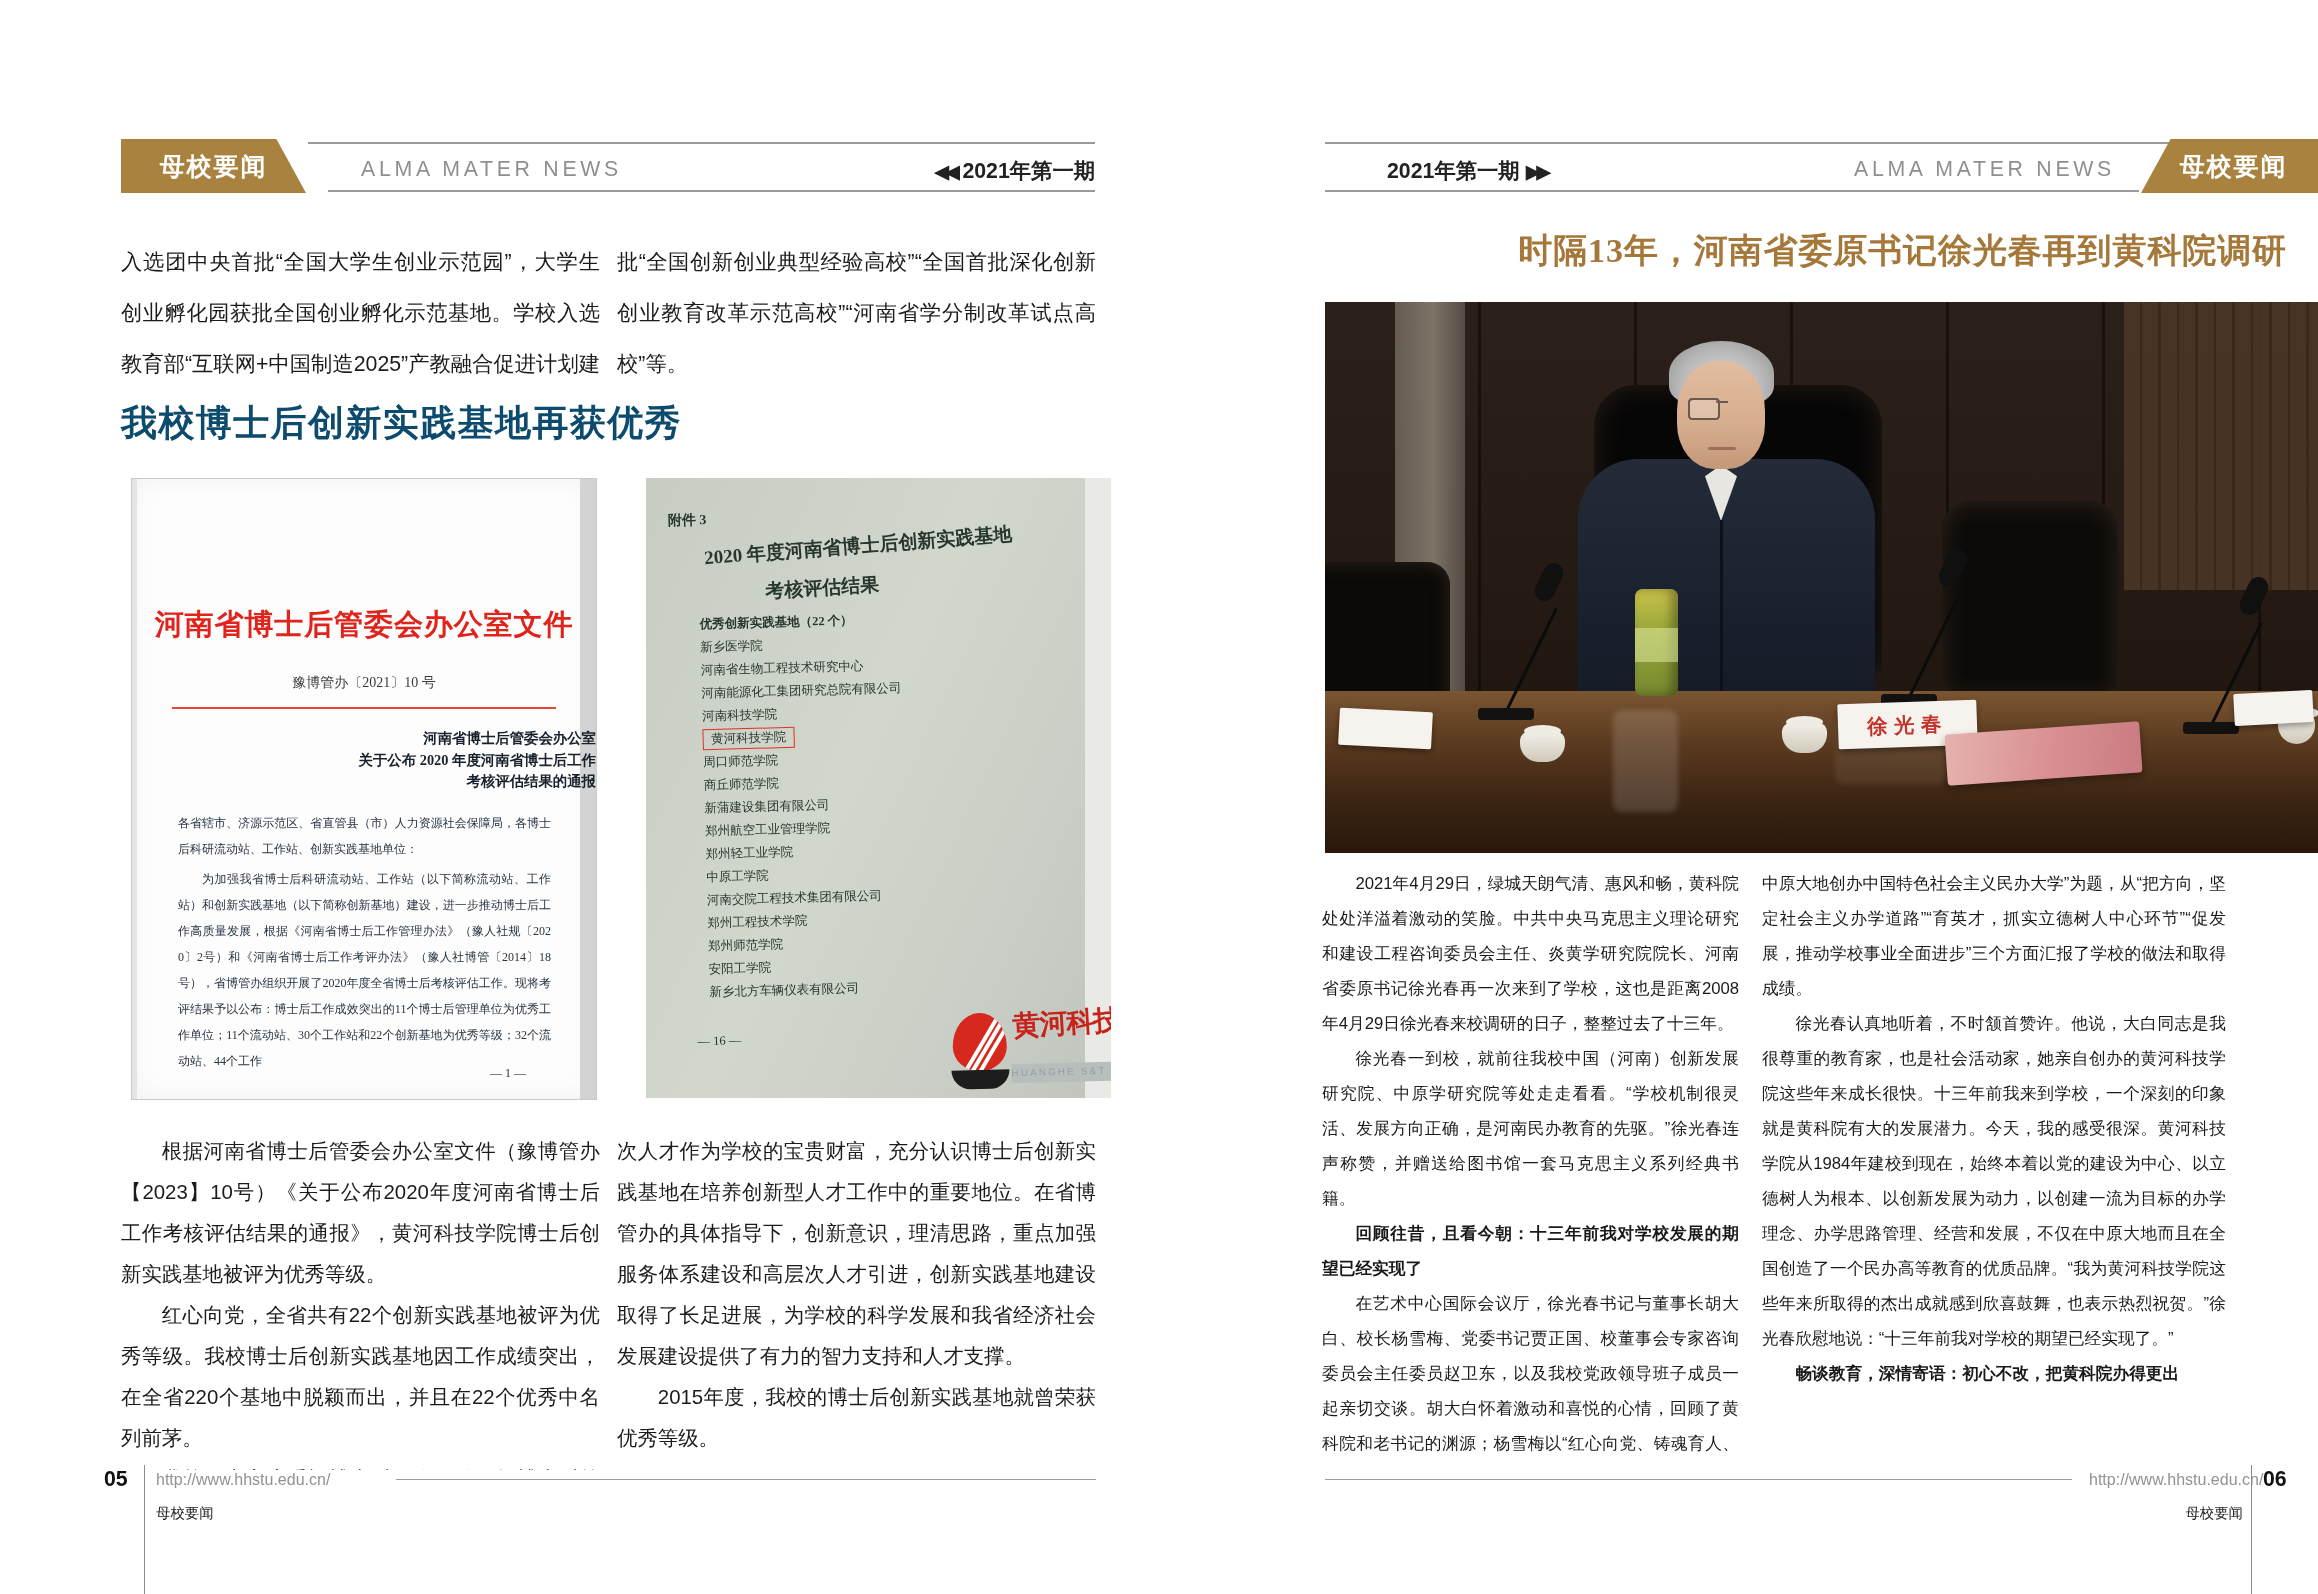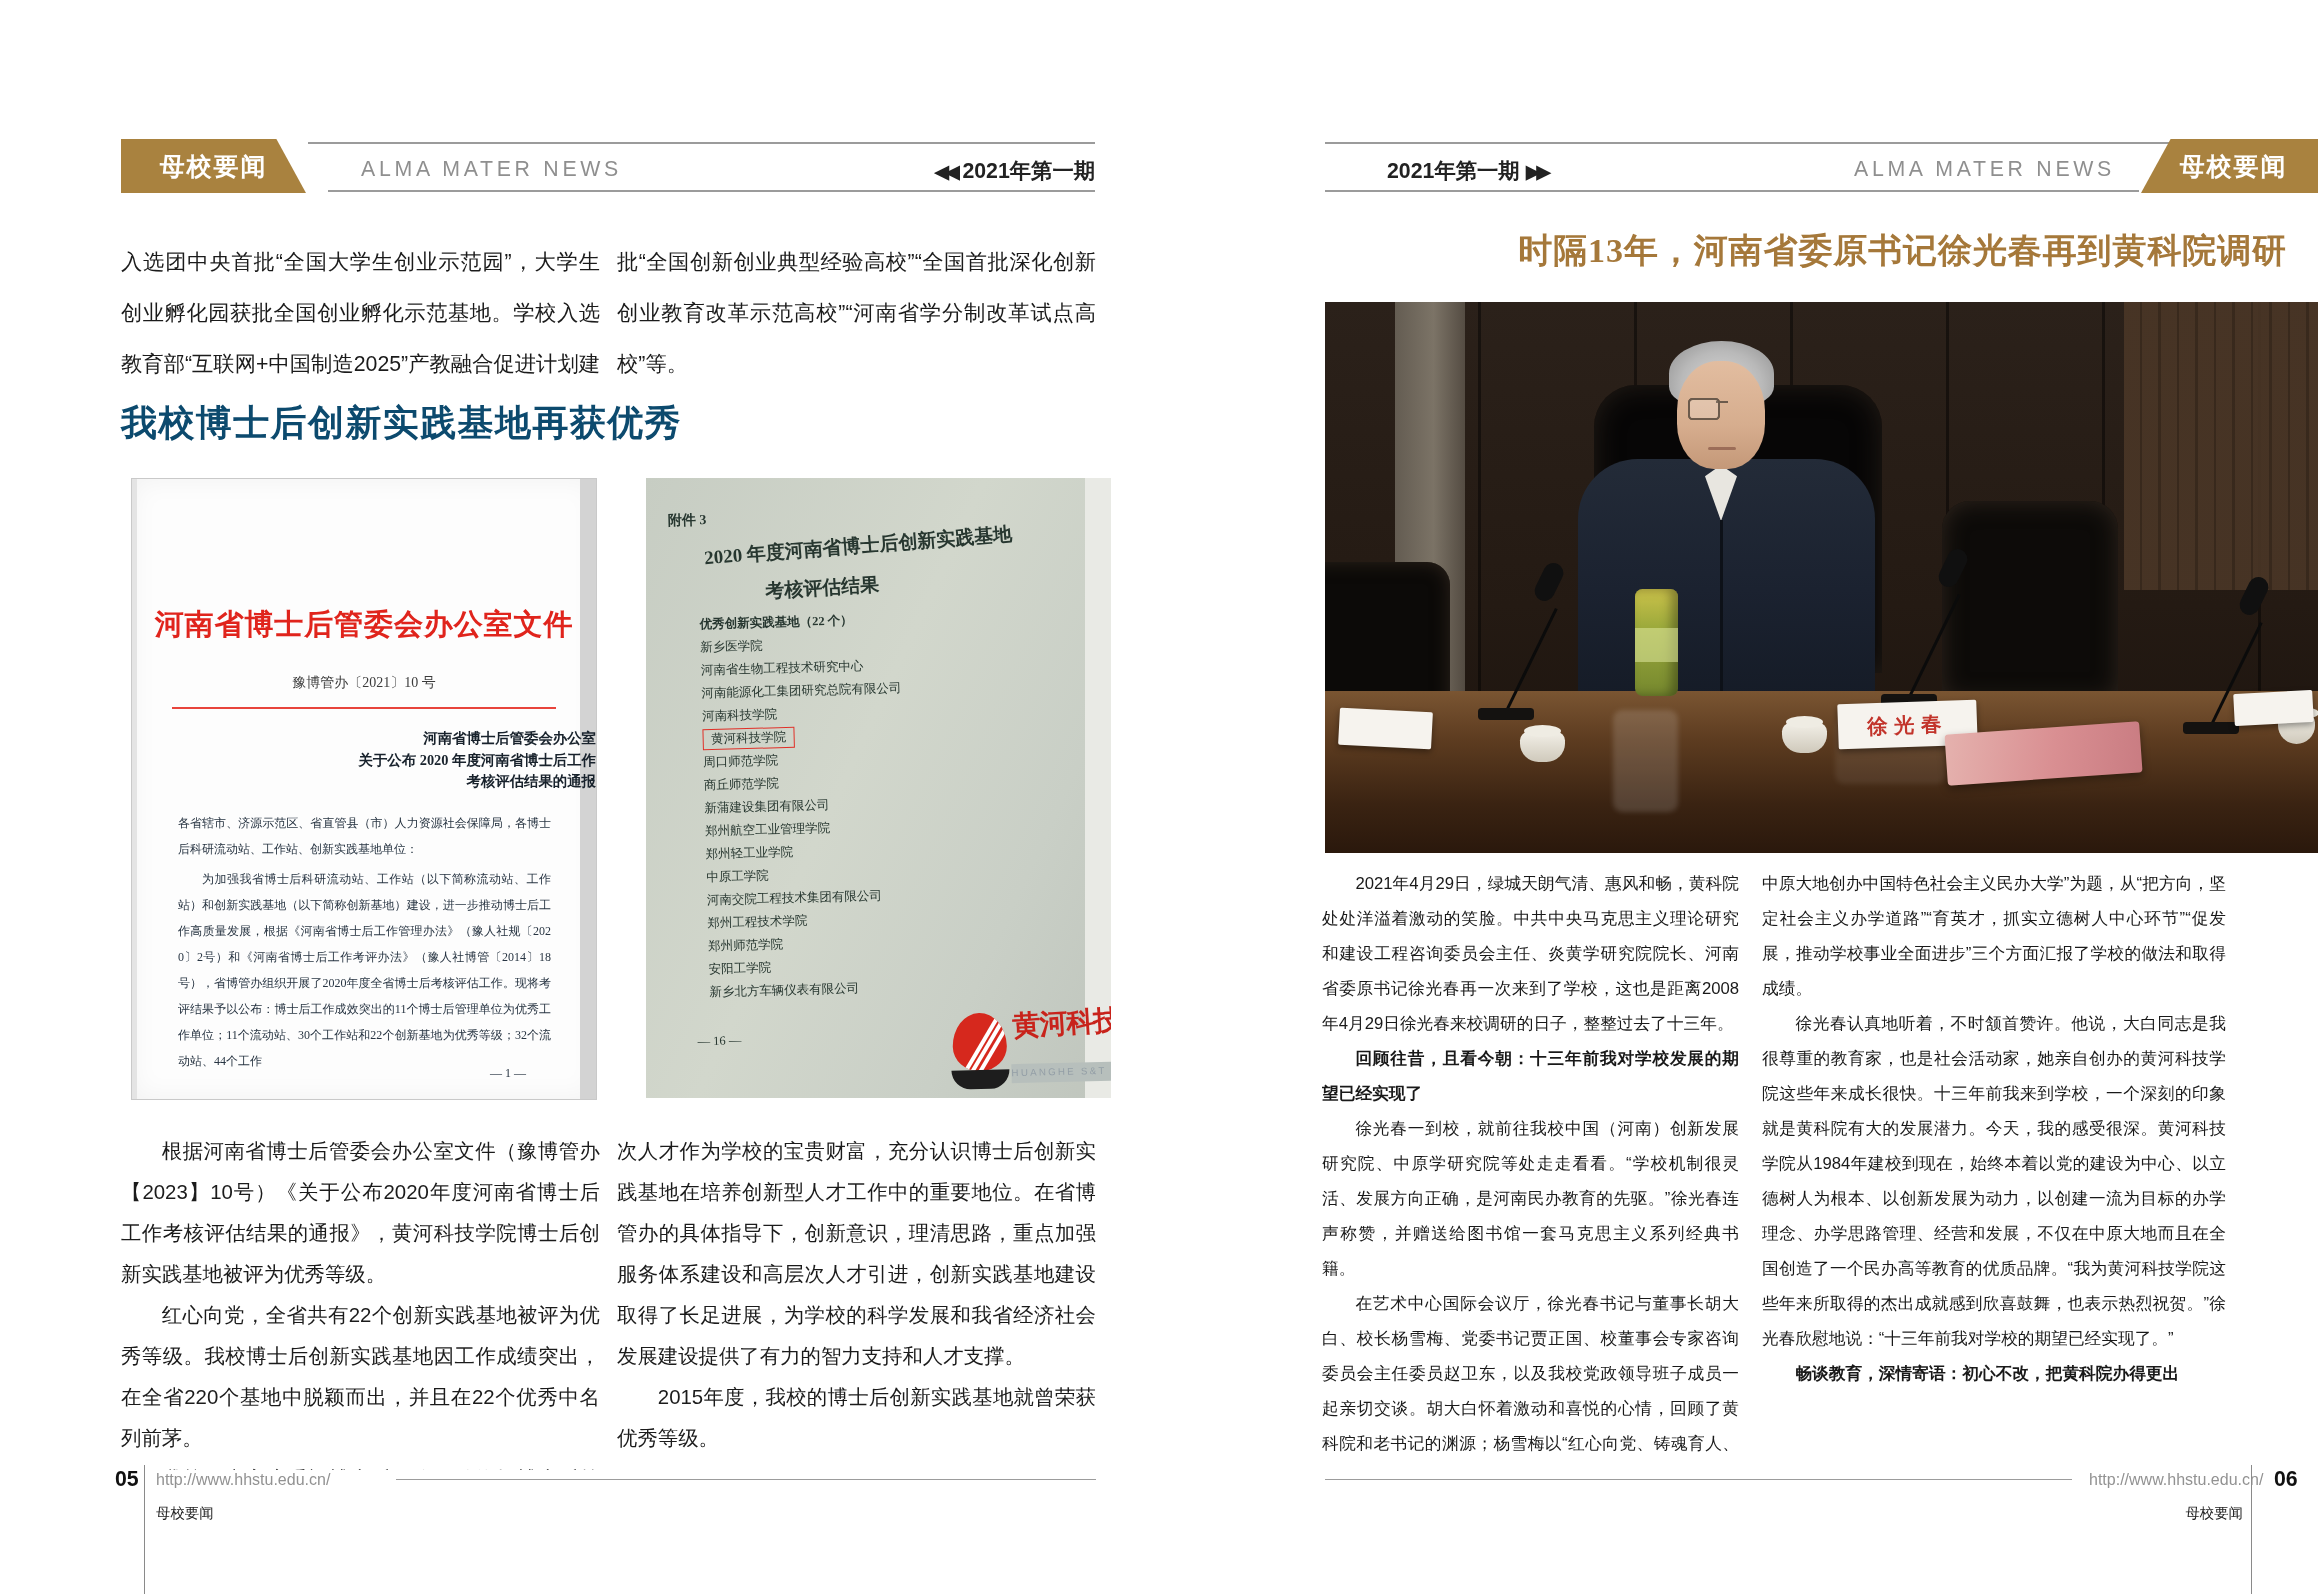--- a/index.html
+++ b/index.html
@@ -67,21 +67,21 @@
                  color:#c8231b;transform:rotate(-2deg);letter-spacing:-0.9px;line-height:30px;white-space:nowrap;}
   .doc2 .logo-en{position:absolute;left:58px;top:52px;width:123px;height:18.5px;line-height:18.5px;
                  background:#b7bfbc;color:#939ea6;font-size:9.7px;letter-spacing:2.3px;text-align:center;
                  font-family:"Liberation Sans",sans-serif;white-space:nowrap;}
 
   .body-block{position:absolute;top:1131px;width:479px;font-size:20.4px;line-height:41px;
               text-align:justify;word-break:break-all;color:#1b1b1b;}
   .body-block p{margin:0;} .ind{text-indent:2em;}
 
   
-  .pgnum{position:absolute;top:1467px;font-size:21.3px;font-weight:bold;color:#111;margin-left:11px;}
+  .pgnum{position:absolute;top:1467px;font-size:21.3px;font-weight:bold;color:#111;}
   .vline{position:absolute;top:1465px;width:1.4px;height:129px;background:#8a8a8a;}
   .furl{position:absolute;top:1471px;font-size:16px;color:#929292;}
   .fsec{position:absolute;top:1504px;font-size:14.4px;color:#222;}
   .fline{position:absolute;top:1479px;height:1.4px;background:#9c9c9c;}
 
   
   .r-title{position:absolute;left:1325px;top:228px;width:962px;text-align:right;
            font-family:"Liberation Serif",serif;font-weight:bold;font-size:34px;color:#a5783a;letter-spacing:0.9px;}
 
   .photo{position:absolute;left:1325px;top:302px;width:998px;height:551px;overflow:hidden;
@@ -281,22 +281,22 @@
     <div class="cup" style="left:457px;top:421px;"></div>
     <div class="cup" style="left:953px;top:412px;width:37px;"></div>
     <div class="card name" style="left:513px;top:400px;width:139px;height:45px;font-size:20.4px;transform:rotate(-2deg);">徐光春</div>
     <div class="card" style="left:14px;top:408px;width:93px;height:37px;transform:rotate(3deg);"></div>
     <div class="card" style="left:909px;top:390px;width:79px;height:32px;transform:rotate(-3deg);"></div>
     <div class="papers"></div>
   </div>
 
   <div class="rcol" style="left:1322px;width:417px;height:594px;overflow:hidden;">
     <p class="ind">2021年4月29日，绿城天朗气清、惠风和畅，黄科院处处洋溢着激动的笑脸。中共中央马克思主义理论研究和建设工程咨询委员会主任、炎黄学研究院院长、河南省委原书记徐光春再一次来到了学校，这也是距离2008年4月29日徐光春来校调研的日子，整整过去了十三年。</p>
+    <p class="ind">徐光春一到校，就前往我校中国（河南）创新发展研究院、中原学研究院等处走走看看。“学校机制很灵活、发展方向正确，是河南民办教育的先驱。”徐光春连声称赞，并赠送给图书馆一套马克思主义系列经典书籍。</p>
     <p class="ind bold">回顾往昔，且看今朝：十三年前我对学校发展的期望已经实现了</p>
-    <p class="ind">徐光春一到校，就前往我校中国（河南）创新发展研究院、中原学研究院等处走走看看。“学校机制很灵活、发展方向正确，是河南民办教育的先驱。”徐光春连声称赞，并赠送给图书馆一套马克思主义系列经典书籍。</p>
     <p class="ind">在艺术中心国际会议厅，徐光春书记与董事长胡大白、校长杨雪梅、党委书记贾正国、校董事会专家咨询委员会主任委员赵卫东，以及我校党政领导班子成员一起亲切交谈。胡大白怀着激动和喜悦的心情，回顾了黄科院和老书记的渊源；杨雪梅以“红心向党、铸魂育人、扎根</p>
   </div>
   <div class="rcol" style="left:1762px;width:464px;height:594px;overflow:hidden;">
     <p>中原大地创办中国特色社会主义民办大学”为题，从“把方向，坚定社会主义办学道路”“育英才，抓实立德树人中心环节”“促发展，推动学校事业全面进步”三个方面汇报了学校的做法和取得成绩。</p>
     <p class="ind">徐光春认真地听着，不时颔首赞许。他说，大白同志是我很尊重的教育家，也是社会活动家，她亲自创办的黄河科技学院这些年来成长很快。十三年前我来到学校，一个深刻的印象就是黄科院有大的发展潜力。今天，我的感受很深。黄河科技学院从1984年建校到现在，始终本着以党的建设为中心、以立德树人为根本、以创新发展为动力，以创建一流为目标的办学理念、办学思路管理、经营和发展，不仅在中原大地而且在全国创造了一个民办高等教育的优质品牌。“我为黄河科技学院这些年来所取得的杰出成就感到欣喜鼓舞，也表示热烈祝贺。”徐光春欣慰地说：“十三年前我对学校的期望已经实现了。”</p>
     <p class="ind bold">畅谈教育，深情寄语：初心不改，把黄科院办得更出</p>
   </div>
 
   <div class="fline" style="left:1325px;width:747px;"></div>
   <div class="furl" style="left:2089px;width:154px;text-align:right;">http://www.hhstu.edu.cn/</div>

